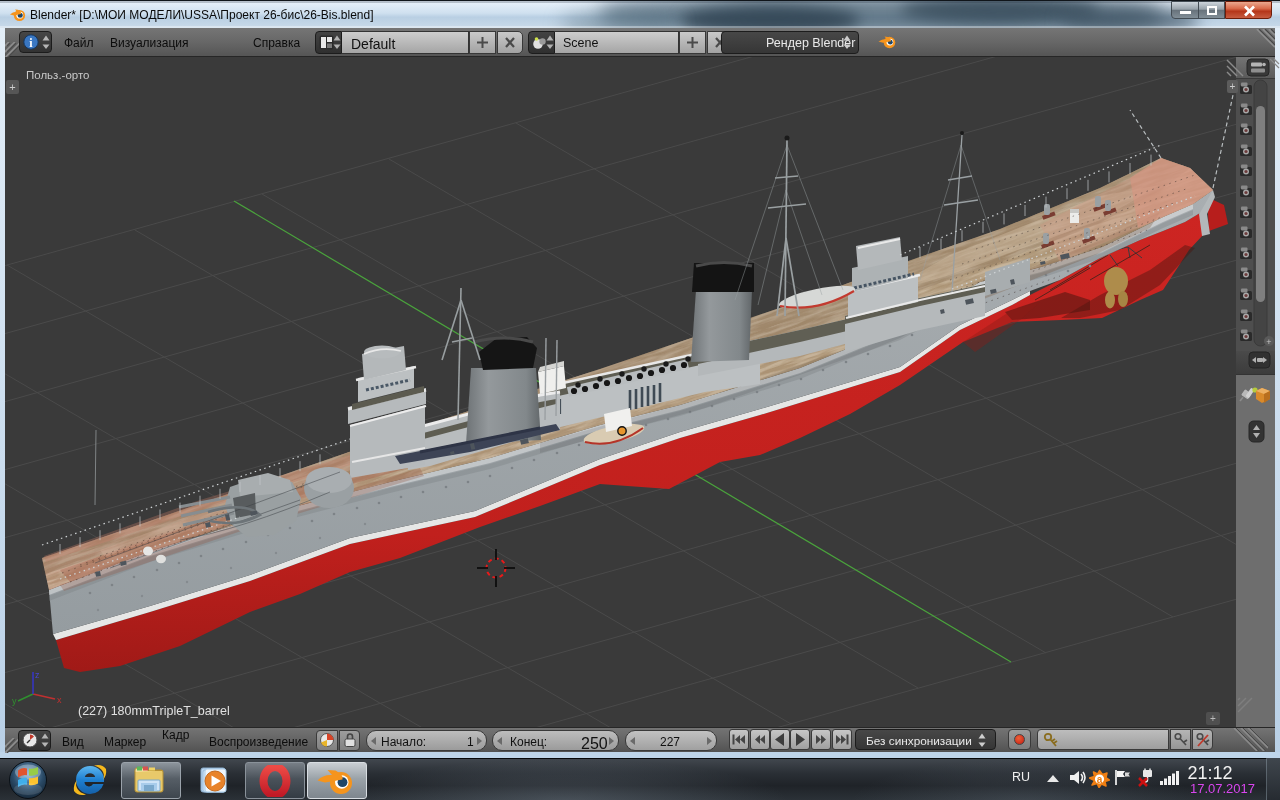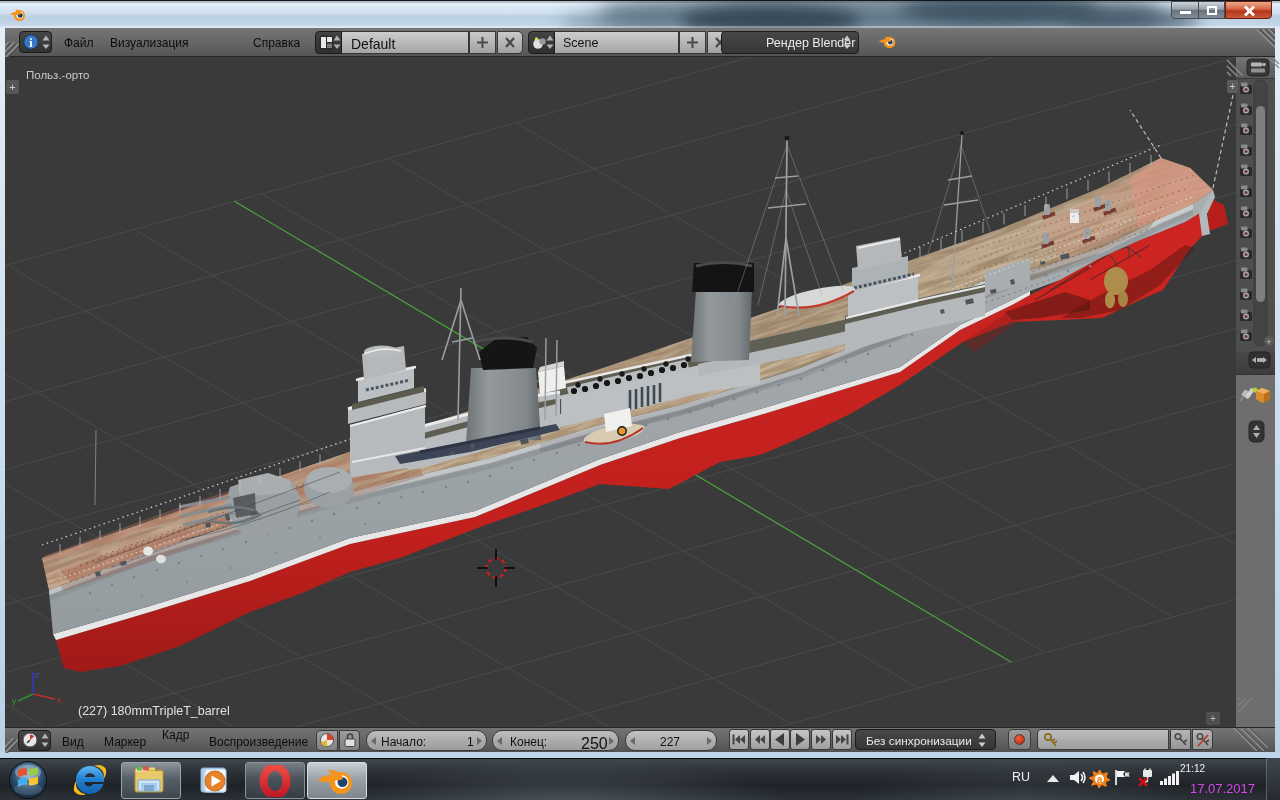--- a/index.html
+++ b/index.html
@@ -15,20 +15,21 @@
    <div class="abs" style="left:560px;top:10px;width:120px;height:24px;background:rgba(90,115,132,0.5);border-radius:50%;filter:blur(9px);"></div>
    <div class="abs" style="left:0;top:0;width:1280px;height:2px;background:rgba(30,45,60,0.25);"></div>
    <div class="abs" style="left:0;top:25px;width:1280px;height:3px;background:rgba(255,255,255,0.35);"></div>
  </div>
  <svg class="abs" style="left:9px;top:5px" width="18" height="18" viewBox="0 0 18 18">
    <circle cx="10.5" cy="9.5" r="5.6" fill="#f5941d"></circle>
       <circle cx="10.8" cy="9.2" r="3.4" fill="#fff"></circle>
       <circle cx="11.2" cy="9.2" r="2.5" fill="#1f4668"></circle>
    <path d="M1,8.5 Q4,5.5 8,5.8 L6,3.5 L9,3.8 Q13,6.5 12,8 L5,9.5 Z" fill="#f5941d"></path>
  </svg>
+ <div class="abs" style="left:30px;top:7px;font-size:12px;color:#0a0a0a;">Blender* [D:\МОИ МОДЕЛИ\USSA\Проект 26-бис\26-Bis.blend]</div>
  <div class="abs" style="left:1171px;top:0;width:28px;height:18px;background:linear-gradient(to bottom,#cdd5dc,#97a2aa 45%,#68737c 52%,#818e97);border:1px solid #434c54;border-radius:0 0 0 4px;">
    <div class="abs" style="left:8px;top:9px;width:11px;height:3px;background:#fdfdfd;"></div>
     </div>
  <div class="abs" style="left:1198px;top:0;width:27px;height:18px;background:linear-gradient(to bottom,#cdd5dc,#97a2aa 45%,#68737c 52%,#818e97);border:1px solid #434c54;">
    <div class="abs" style="left:8px;top:4px;width:10px;height:9px;border:2px solid #fdfdfd;"></div>
     </div>
  <div class="abs" style="left:1225px;top:0;width:47px;height:18px;background:linear-gradient(to bottom,#eba88f,#da6c4c 40%,#b5361a 58%,#c65c40);border:1px solid #6e1d0a;border-radius:0 0 4px 0;">
    <svg class="abs" style="left:17px;top:3px" width="13" height="12">
         <g stroke="#fff" stroke-width="2.6">
           <line x1="2" y1="1.5" x2="11" y2="10.5"></line>
@@ -909,15 +910,15 @@
 </svg>
 <svg class="abs" style="left:1160px;top:770px" width="20" height="16">
     <g fill="#f0f0f0">
       <rect x="0" y="11" width="3" height="4"></rect>
       <rect x="4" y="8.5" width="3" height="6.5"></rect>
       <rect x="8" y="6" width="3" height="9"></rect>
       <rect x="12" y="3.5" width="3" height="11.5"></rect>
       <rect x="16" y="1" width="3" height="14"></rect>
     </g>
   </svg>
-<div class="abs" style="left:1180px;top:763px;width:60px;text-align:left;font-size:10px;color:#f2f2f2;">21:12</div>
+<div class="abs" style="left:1180px;top:763px;width:60px;text-align:center;font-size:18px;color:#f2f2f2;">21:12</div>
 <div class="abs" style="left:1177px;top:781px;width:78px;text-align:right;font-size:13px;color:#d946ef;">17.07.2017</div>
 <div class="abs" style="left:1266px;top:758px;width:1px;height:42px;background:rgba(180,200,215,0.35);"></div>
 <div class="abs" style="left:1267px;top:758px;width:13px;height:42px;background:linear-gradient(to bottom,#3f464d,#262b31);"></div>
 </body></html>

